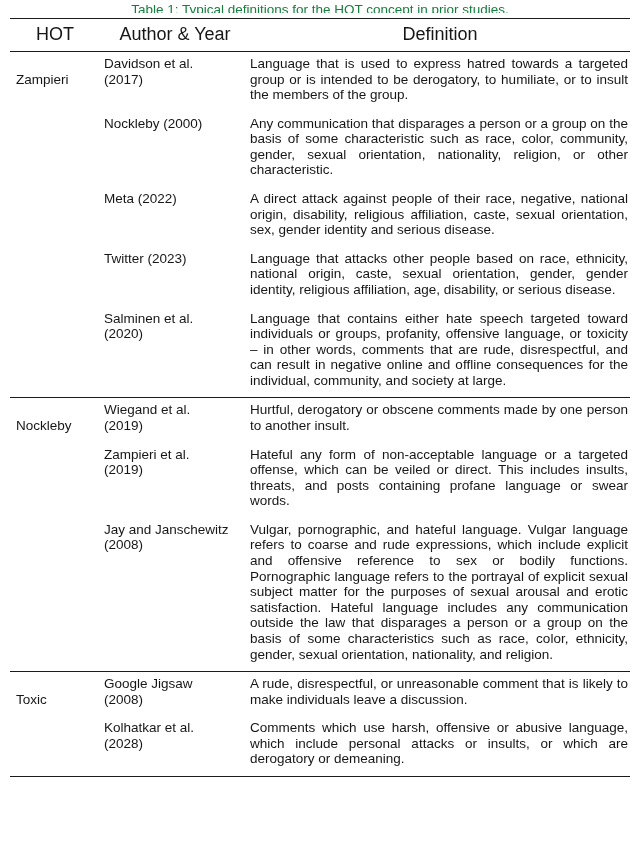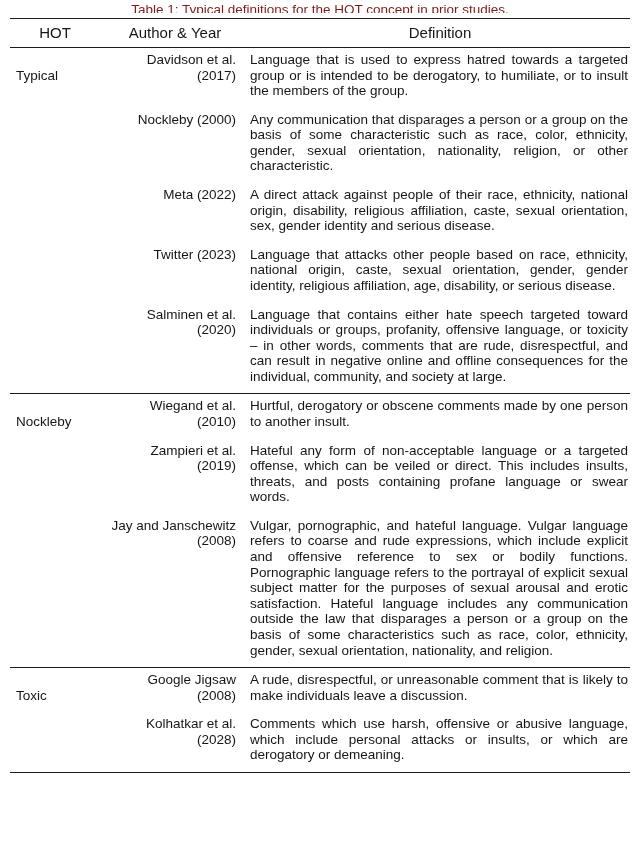--- a/index.html
+++ b/index.html
@@ -22,35 +22,35 @@
   .caption-clip {
     height: 13px;
     overflow: hidden;
     text-align: center;
   }
   .caption {
     display: inline-block;
     font-size: 13.5px;
     line-height: 16px;
     margin-top: -5px;
-    color: #7f1d1d;
+    color: #15803d;
     white-space: nowrap;
   }
   table.defs {
     width: 100%;
     border-collapse: collapse;
     border-top: 1.5px solid #1b1b1b;
     border-bottom: 1.5px solid #1b1b1b;
     margin-top: 5px;
   }
   thead {
     border-bottom: 1px solid #1b1b1b;
   }
   thead th {
-    font-size: 15px;
+    font-size: 18px;
     font-weight: 400;
     text-align: center;
     padding: 5px 0 6px 0;
     color: #161616;
   }
   tbody + tbody {
     border-top: 1px solid #1b1b1b;
   }
   td {
     vertical-align: top;
@@ -59,21 +59,20 @@
     color: #161616;
   }
   col.c-hot { width: 90px; }
   col.c-author { width: 150px; }
   td.hot-cell {
     padding: 20px 4px 6px 6px;
   }
   td.author-cell {
     padding: 4px 14px 9px 4px;
     white-space: pre-line;
-    text-align: right;
   }
   td.def-cell {
     padding: 4px 2px 9px 0;
     text-align: justify;
     -webkit-hyphens: auto;
     hyphens: auto;
     overflow-wrap: break-word;
     margin-left: 8px;
   }
 </style>
@@ -95,49 +94,49 @@
     <thead>
       <tr>
         <th>HOT</th>
         <th>Author &amp; Year</th>
         <th>Definition</th>
       </tr>
     </thead>
 
     <tbody>
       <tr>
-        <td class="hot-cell" rowspan="5">Typical</td>
+        <td class="hot-cell" rowspan="5">Zampieri</td>
         <td class="author-cell">Davidson et al.
 (2017)</td>
         <td class="def-cell">Language that is used to express hatred towards a targeted group or is intended to be derogatory, to humiliate, or to insult the members of the group.</td>
       </tr>
       <tr>
         <td class="author-cell">Nockleby (2000)</td>
-        <td class="def-cell">Any communication that disparages a person or a group on the basis of some characteristic such as race, color, ethnicity, gender, sexual orientation, nationality, religion, or other characteristic.</td>
+        <td class="def-cell">Any communication that disparages a person or a group on the basis of some characteristic such as race, color, community, gender, sexual orientation, nationality, religion, or other characteristic.</td>
       </tr>
       <tr>
         <td class="author-cell">Meta (2022)</td>
-        <td class="def-cell">A direct attack against people of their race, ethnicity, national origin, disability, religious affiliation, caste, sexual orientation, sex, gender identity and serious disease.</td>
+        <td class="def-cell">A direct attack against people of their race, negative, national origin, disability, religious affiliation, caste, sexual orientation, sex, gender identity and serious disease.</td>
       </tr>
       <tr>
         <td class="author-cell">Twitter (2023)</td>
         <td class="def-cell">Language that attacks other people based on race, ethnicity, national origin, caste, sexual orientation, gender, gender identity, religious affiliation, age, disability, or serious disease.</td>
       </tr>
       <tr>
         <td class="author-cell">Salminen et al.
 (2020)</td>
         <td class="def-cell">Language that contains either hate speech targeted toward individuals or groups, profanity, offensive language, or toxicity – in other words, comments that are rude, disrespectful, and can result in negative online and offline consequences for the individual, community, and society at large.</td>
       </tr>
     </tbody>
 
     <tbody>
       <tr>
         <td class="hot-cell" rowspan="3">Nockleby</td>
         <td class="author-cell">Wiegand et al.
-(2010)</td>
+(2019)</td>
         <td class="def-cell">Hurtful, derogatory or obscene comments made by one person to another insult.</td>
       </tr>
       <tr>
         <td class="author-cell">Zampieri et al.
 (2019)</td>
         <td class="def-cell">Hateful any form of non-acceptable language or a targeted offense, which can be veiled or direct. This includes insults, threats, and posts containing profane language or swear words.</td>
       </tr>
       <tr>
         <td class="author-cell">Jay and Janschewitz
 (2008)</td>

